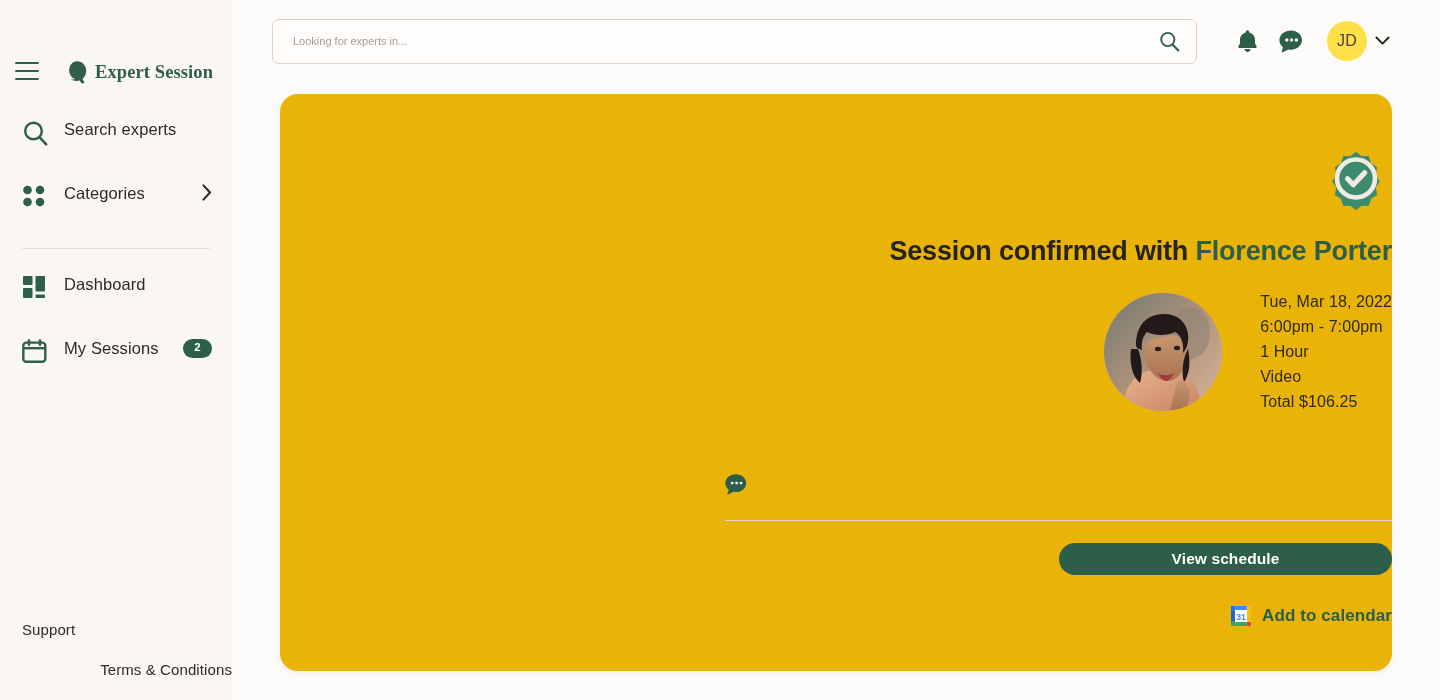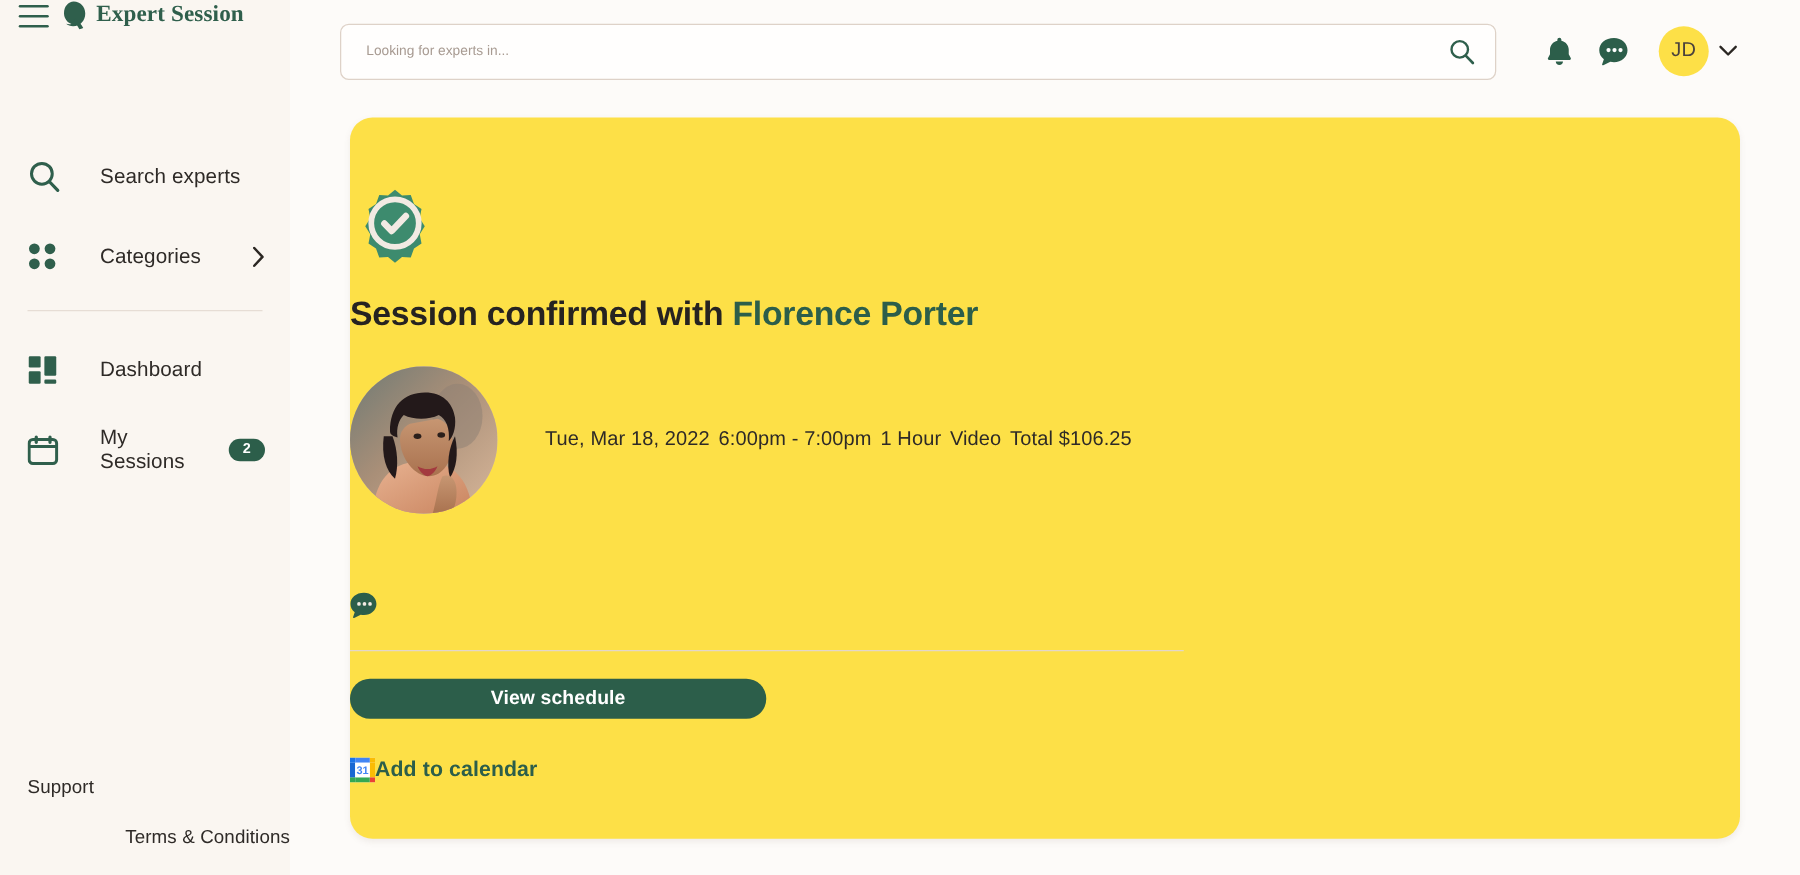--- a/index.html
+++ b/index.html
@@ -12,44 +12,44 @@
   body { display: flex; }
 
   
   .sidebar {
     width: 232px; height: 700px; flex: 0 0 232px;
     background: #faf6f1;
     display: flex; flex-direction: column;
     position: relative;
   }
   .sidebar-head {
-    height: 84px; display: flex; align-items: flex-start;
-    padding-left: 14px; gap: 8px;
+    height: 84px; display: flex; align-items: flex-end;
+    padding-left: 14px; gap: 26px;
   }
   .hamburger {
     width: 26px; height: 26px; display: flex; flex-direction: column;
     justify-content: center; gap: 6px; cursor: pointer; padding: 0 1px;
   }
   .hamburger i { display: block; height: 2px; background: #2f5f4c; border-radius: 2px; }
   .hamburger i:nth-child(1) { width: 24px; }
   .hamburger i:nth-child(2) { width: 24px; }
   .hamburger i:nth-child(3) { width: 24px; }
 
   .brand { display: flex; align-items: center; gap: 7px; cursor: pointer; }
   .brand-mark { width: 22px; height: 24px; display:block; }
   .brand-text {
     font-family: "Liberation Serif", serif;
     font-size: 18.5px; font-weight: bold; color: #2f5f4c; letter-spacing: .1px;
   }
 
   .nav { padding: 0 0 0 0; margin-top: 36px; }
   .nav-item {
-    display: flex; align-items: center;
+    display: flex; align-items: flex-start;
     height: 42px; padding: 0 20px 0 22px; margin-bottom: 22px;
-    cursor: pointer; position: relative; gap: 16px;
+    cursor: pointer; position: relative;
   }
   .nav-icon {
     width: 30px; flex: 0 0 30px; display:flex; align-items:center; justify-content:flex-start;
     color: #2f5f4c;
   }
   .nav-label {
     font-size: 16.5px; color: #2e2a27; margin-left: 12px; letter-spacing: .1px;
   }
   .nav-chevron { margin-left: auto; color: #2e2a27; display: flex; align-items: center; }
   .nav-badge {
@@ -110,41 +110,41 @@
     background: #fde047; color: #4a423c;
     display: flex; align-items: center; justify-content: center;
     font-size: 16px; letter-spacing: .3px;
   }
   .avatar-chevron { color: #2b2723; display:flex; align-items:center; }
 
   
   .card-area { flex: 1; padding: 12px 48px 0 48px; }
   .card {
     width: 100%; height: 577px;
-    background: #fde047; border-radius: 18px;
+    background: #eab308; border-radius: 18px;
     box-shadow: 0 2px 5px rgba(120,100,85,.10);
-    display: flex; flex-direction: column; align-items: flex-start;
+    display: flex; flex-direction: column; align-items: flex-end;
     padding-top: 48px;
   }
   .badge-icon { width: 72px; height: 72px; margin-bottom: 22px; }
   .card-title {
     font-size: 27px; font-weight: bold; color: #262321;
     letter-spacing: -.2px; margin-bottom: 26px;
   }
   .card-title .expert { color: #2c5e4a; }
 
   .session-row { display: flex; align-items: center; gap: 38px; }
   .photo {
     width: 118px; height: 118px; border-radius: 50%;
     overflow: hidden; flex: 0 0 118px;
     background: #cbb7a6;
     position: relative;
   }
   .photo svg { display:block; width:100%; height:100%; }
-  .details { display: flex; flex-direction: row; gap: 7px; }
+  .details { display: flex; flex-direction: column; gap: 7px; }
   .details div { font-size: 16px; color: #2e2a27; letter-spacing: .1px; }
 
   .msg-link {
     display: flex; align-items: center; gap: 11px;
     margin-top: 32px; cursor: pointer;
     align-self: center;
     margin-right: 0;
   }
   .msg-row { width: 667px; display: flex; justify-content: flex-start; margin-top: 30px; }
   .msg-text { font-size: 17px; font-weight: bold; color: #2c5e4a; letter-spacing: .1px; }
@@ -152,21 +152,21 @@
   .card-divider { width: 667px; height: 1px; background: #e3d6c9; margin: 24px 0 22px; }
 
   .primary-btn {
     width: 333px; height: 32px; border-radius: 21px;
     background: #2c5e4a; color: #fff; border: 0; cursor: pointer;
     font-family: "Liberation Sans", sans-serif;
     font-size: 15.5px; font-weight: bold; letter-spacing: .1px;
     display: flex; align-items: center; justify-content: center;
   }
   .cal-link {
-    display: flex; align-items: center; 
+    display: flex; align-items: center; gap: 11px;
     margin-top: 31px; cursor: pointer;
   }
   .cal-text { font-size: 17px; font-weight: bold; color: #2c5e4a; letter-spacing: .1px; }
   .gcal { width: 20px; height: 20px; display:block; }
 </style>
 </head>
 <body>
 
 <aside class="sidebar">
 

